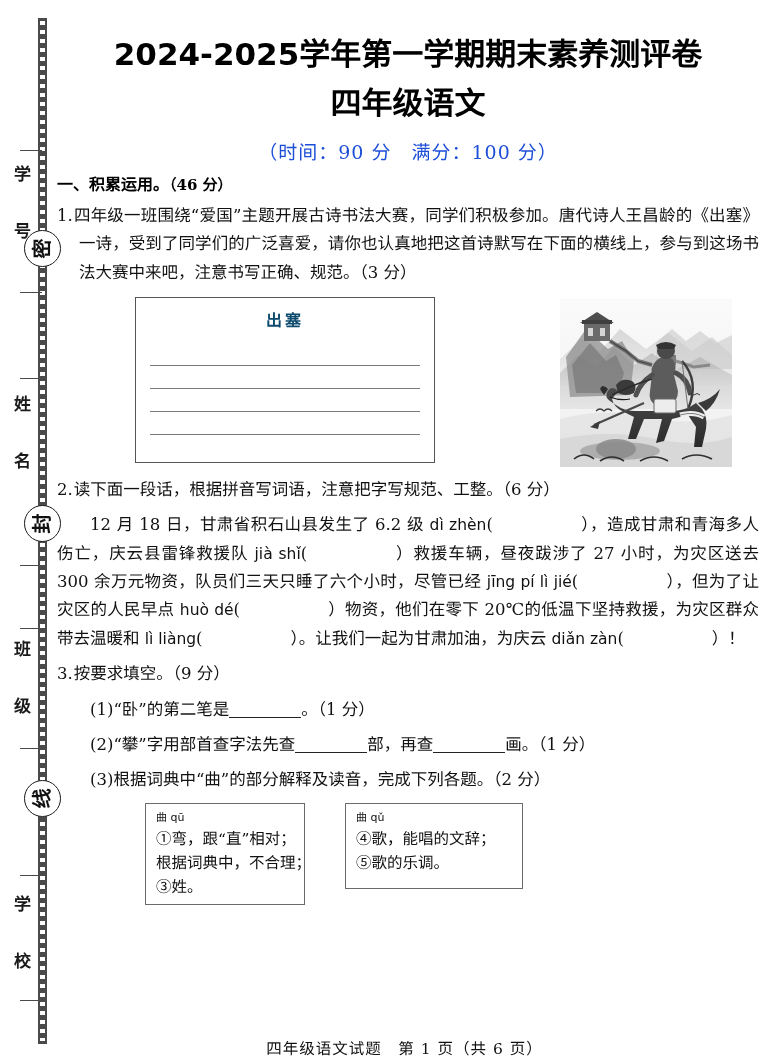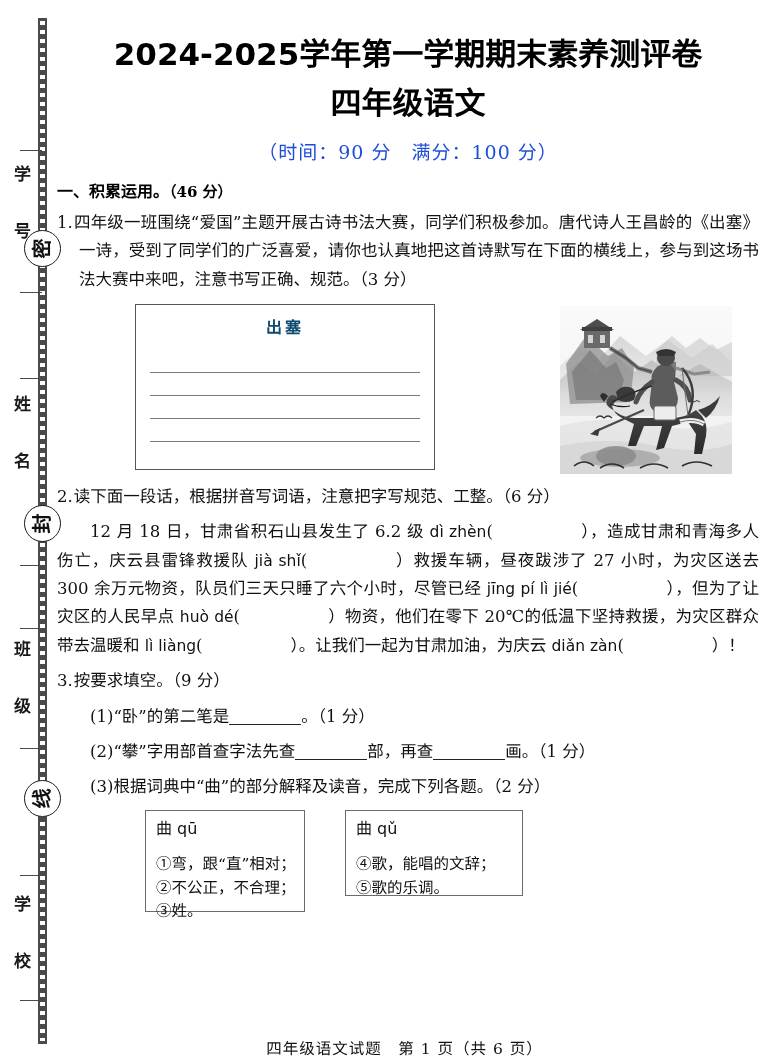--- a/index.html
+++ b/index.html
@@ -147,21 +147,21 @@
     font-size: 16px;
     font-weight: 700;
     letter-spacing: 6px;
     text-indent: 6px;
     color: #111111;
   }
   #score-table td.lead { width: 136px; }
 
   
   .section-head {
-    margin: 14px 0 0 0;
+    margin: 7px 0 0 0;
     font-family: "DejaVu Sans", "Liberation Sans", sans-serif;
     font-size: 16px;
     font-weight: 700;
     color: #000000;
   }
   .section-head .pts {
     font-family: "DejaVu Serif", "Liberation Serif", serif;
     font-weight: 700;
     font-size: 15px;
   }
@@ -253,22 +253,22 @@
     background: #ffffff;
     padding: 6px 10px 6px 10px;
     font-size: 15.5px;
     line-height: 1.52;
     color: #111111;
   }
   #dict-box-1 { left: 88px; width: 160px; height: 102px; }
   #dict-box-2 { left: 288px; width: 178px; height: 86px; }
   .dict-head {
     font-family: "DejaVu Sans", "Liberation Sans", sans-serif;
-    font-size: 16px;
-    margin-bottom: 12px;
+    font-size: 11px;
+    margin-bottom: 2px;
   }
   .dict-item { white-space: nowrap; }
 
   
   #footer {
     position: absolute;
     left: 0; bottom: 12px;
     width: 695px;
     text-align: center;
     font-size: 15.5px;
@@ -427,21 +427,21 @@
   </div>
 
   <div class="q q-indent">
     <span>(3)</span><span>根据词典中“曲”的部分解释及读音，完成下列各题。（2 分）</span>
   </div>
 
   <div id="dict-row">
     <div class="dict-box" id="dict-box-1">
       <div class="dict-head">曲 qū</div>
       <div class="dict-item">①弯，跟“直”相对；</div>
-      <div class="dict-item">②不公正，不合理；</div>
+      <div class="dict-item">根据词典中，不合理；</div>
       <div class="dict-item">③姓。</div>
     </div>
     <div class="dict-box" id="dict-box-2">
       <div class="dict-head">曲 qǔ</div>
       <div class="dict-item">④歌，能唱的文辞；</div>
       <div class="dict-item">⑤歌的乐调。</div>
     </div>
   </div>
 
   <div id="footer">四年级语文试题　第 1 页（共 6 页）</div>

